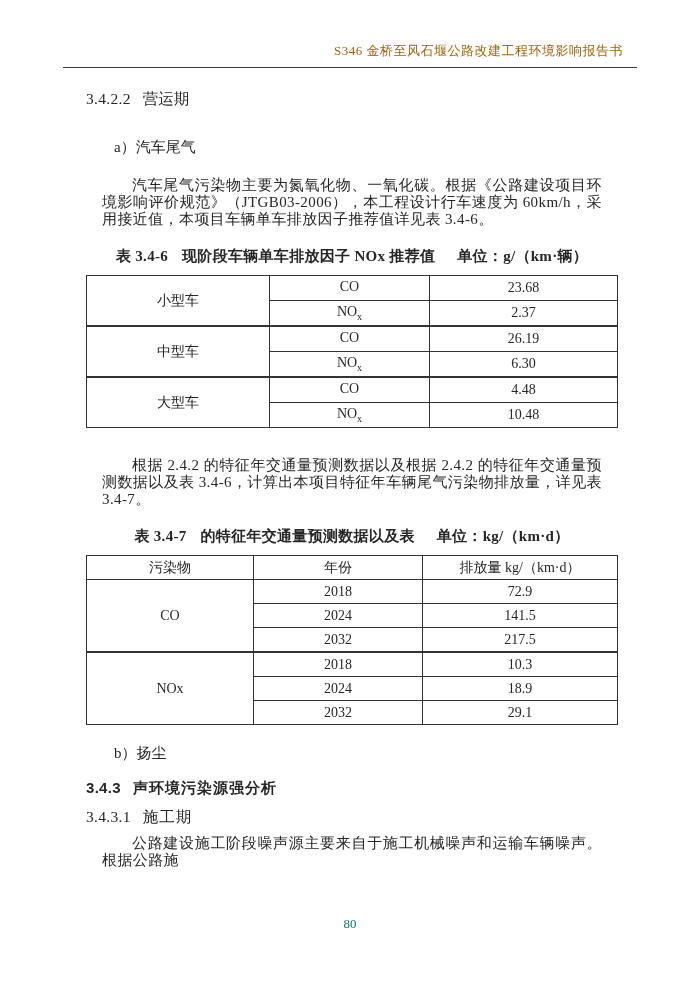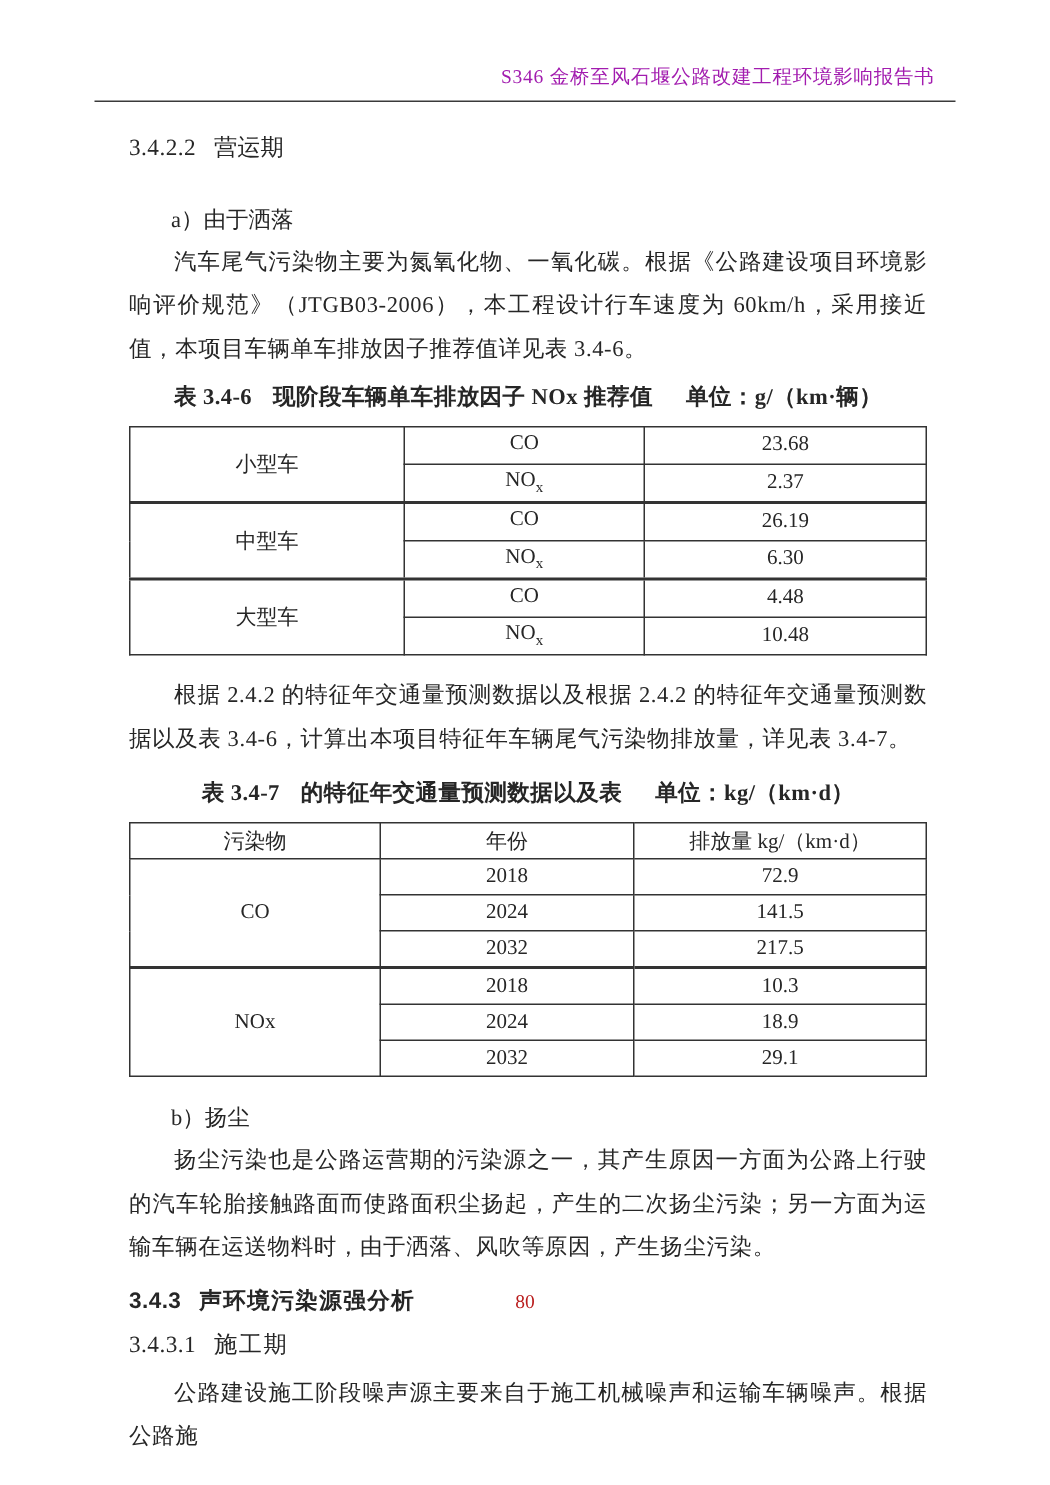--- a/index.html
+++ b/index.html
@@ -12,33 +12,33 @@
     color:#262626;
     overflow:hidden;
   }
   .header{
     position:absolute;top:42px;left:63px;right:63px;
     text-align:right;
     font-size:13px;
     letter-spacing:.5px;
     padding-bottom:7px;
     border-bottom:1.5px solid #3a3a3a;
-    color:#a21caf;
+    color:#a16207;
   }
   .header .ht{padding-right:14px;}
   .content{
     position:absolute;left:86px;right:82px;top:88px;
     font-size:15px;
   }
   .h-num{letter-spacing:.3px;margin-right:12px;}
   .h1{font-size:15.5px;line-height:22px;margin:0 0 24px 0;font-weight:normal;}
   .h2{font-family:"Liberation Sans","DejaVu Sans",sans-serif;font-size:15px;line-height:24px;margin:9px 0 0 0;font-weight:bold;letter-spacing:1px;}
   .h3{font-size:15.5px;line-height:24px;margin:5px 0 0 0;font-weight:normal;letter-spacing:1px;}
   .sub-item{padding-left:28px;line-height:27px;margin:0;}
-  p.body{margin:0;text-indent:2em;line-height:29px;text-align:justify;letter-spacing:.4px;}
+  p.body{margin:16px;text-indent:2em;line-height:17px;text-align:justify;letter-spacing:.4px;}
   p.body.mt{margin-top:6px;}
   .tbl-caption{
     text-align:center;
     font-weight:bold;
     font-size:15px;
     line-height:24px;
     margin:5px 0 7px 0;
     letter-spacing:.3px;
   }
   .tbl-caption .cap-label{margin-right:14px;text-align:right;}
@@ -58,39 +58,39 @@
     font-weight:normal;
   }
   table.t346 td{height:24px;}
   table.t347 td,table.t347 th{height:23px;}
   tr.gsep td{border-top-width:2px;}
   sub{font-size:10px;}
   .val-bold{font-weight:bold;}
   .spacer14{height:13px;}
   .spacer16{height:15px;}
   .footer{
-    position:absolute;left:0;right:0;top:860px;
+    position:absolute;left:0;right:0;top:916px;
     text-align:center;
-    font-size:13px;color:#b91c1c;font-family:Liberation Serif, serif;
+    font-size:13px;color:#0f766e;font-family:Liberation Serif, serif;
   }
 </style>
 </head>
 <body>
 
 <div class="page">
 
   <div class="header">
     <span class="ht">S346 金桥至风石堰公路改建工程环境影响报告书</span>
   </div>
 
   <div class="content">
 
     <h4 class="h1"><span class="h-num">3.4.2.2</span><span>营运期</span></h4>
 
-    <p class="sub-item">a）由于洒落</p>
+    <p class="sub-item">a）汽车尾气</p>
 
     <p class="body">汽车尾气污染物主要为氮氧化物、一氧化碳。根据《公路建设项目环境影响评价规范》（JTGB03-2006），本工程设计行车速度为 60km/h，采用接近值，本项目车辆单车排放因子推荐值详见表 3.4-6。</p>
 
     <div class="tbl-caption">
       <span class="cap-label">表 3.4-6</span><span class="cap-title">现阶段车辆单车排放因子 NOx 推荐值</span><span class="cap-unit">单位：g/（km·辆）</span>
     </div>
 
     <table class="doc-table t346">
       <colgroup>
           <col style="width:183px">
@@ -174,21 +174,20 @@
           <td>2032</td>
           <td class="val-bold">29.1</td>
         </tr>
       </tbody>
     </table>
 
     <div class="spacer16"></div>
 
     <p class="sub-item">b）扬尘</p>
 
-    <p class="body">扬尘污染也是公路运营期的污染源之一，其产生原因一方面为公路上行驶的汽车轮胎接触路面而使路面积尘扬起，产生的二次扬尘污染；另一方面为运输车辆在运送物料时，由于洒落、风吹等原因，产生扬尘污染。</p>
 
     <h4 class="h2"><span class="h-num">3.4.3</span><span>声环境污染源强分析</span></h4>
 
     <h4 class="h3"><span class="h-num">3.4.3.1</span><span>施工期</span></h4>
 
     <p class="body mt">公路建设施工阶段噪声源主要来自于施工机械噪声和运输车辆噪声。根据公路施</p>
 
   </div>
 
   <div class="footer">

